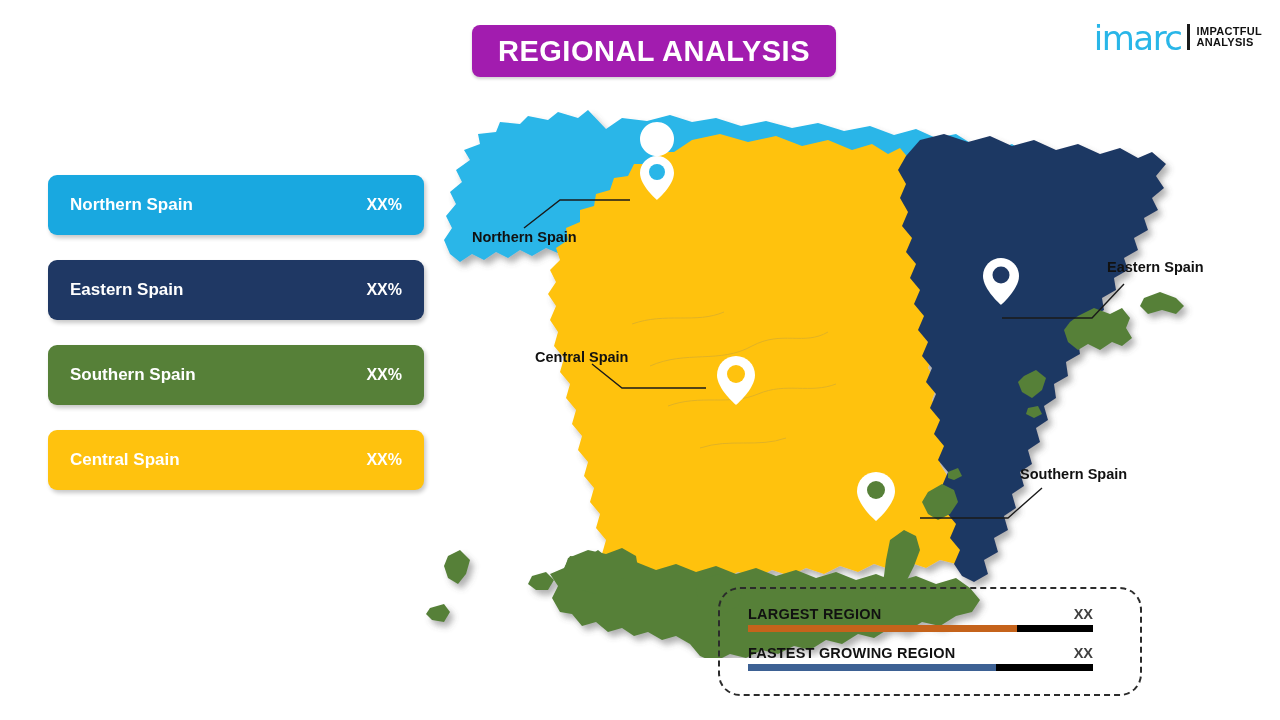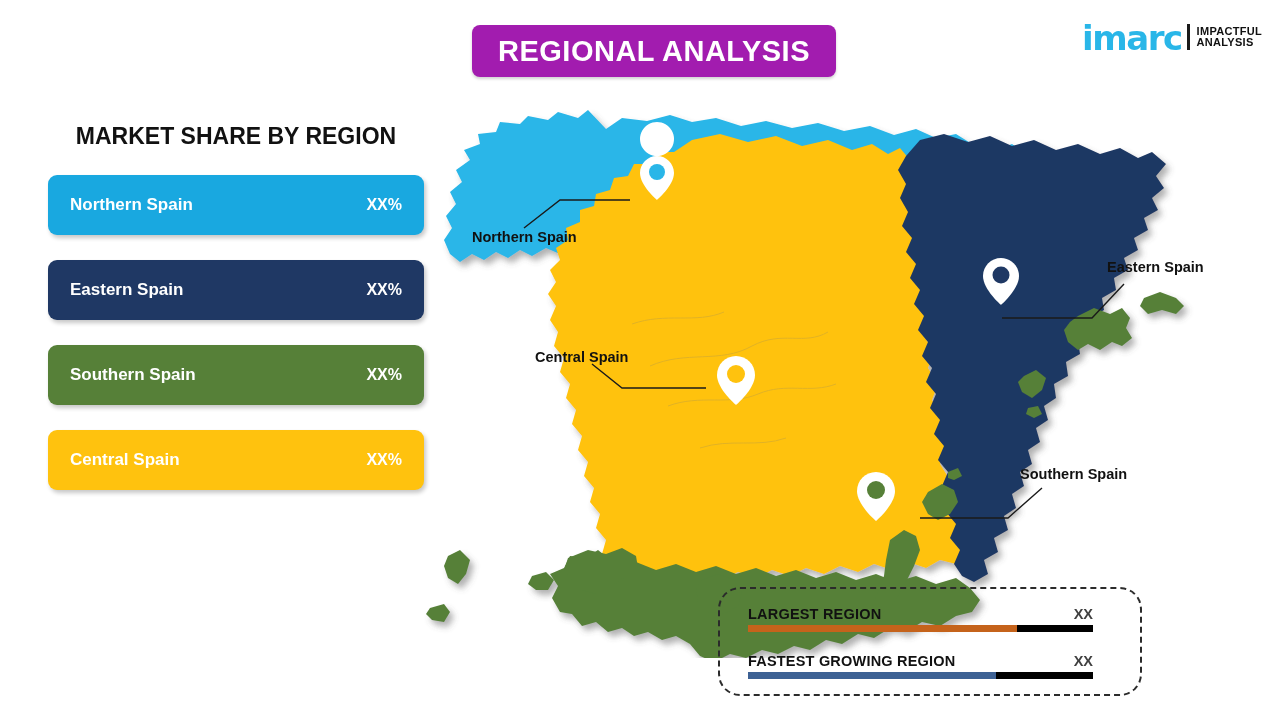--- a/index.html
+++ b/index.html
@@ -45,21 +45,21 @@
     position: absolute;
     right: 18px;
     top: 18px;
     display: flex;
     align-items: center;
     height: 38px;
   }
   #logo-mark {
     font-family: "DejaVu Sans", sans-serif;
     font-size: 34px;
-    font-weight: 700;
+    font-weight: 400;
     color: #29b6e8;
     letter-spacing: -1.5px;
     line-height: 1;
     position: relative;
     top: 1px;
   }
   #logo-divider {
     width: 3px;
     height: 26px;
     background: #1a1a1a;
@@ -145,21 +145,21 @@
     border-radius: 22px;
     box-sizing: border-box;
     text-align: right;
   }
   .stat-row {
     position: absolute;
     left: 28px;
     width: 345px;
   }
   #stat-row-0 { top: 17px; }
-  #stat-row-1 { top: 56px; margin-top: 8px; }
+  #stat-row-1 { top: 56px; }
   .stat-head {
     display: flex;
     align-items: baseline;
     justify-content: space-between;
     margin-bottom: 3px;
   }
   .stat-label {
     font-size: 14.5px;
     font-weight: 700;
     color: #111111;
@@ -195,21 +195,20 @@
 
   <div id="logo">
     <span id="logo-mark" style="color: rgb(41, 182, 232);">imarc</span>
     <span id="logo-divider"></span>
     <span id="logo-tagline">
       <span>IMPACTFUL</span><br>
       <span>ANALYSIS</span>
     </span>
   </div>
 
-  <div id="share-heading">MARKET SHARE BY REGION</div>
 
   <div class="share-bar" id="share-bar-0" style="top:175px; background:#19a8e0;">
     <span class="bar-label">Northern Spain</span>
     <span class="bar-value">XX%</span>
   </div>
 
   <div class="share-bar" id="share-bar-1" style="top:260px; background:#1f3864;">
     <span class="bar-label">Eastern Spain</span>
     <span class="bar-value">XX%</span>
   </div>

